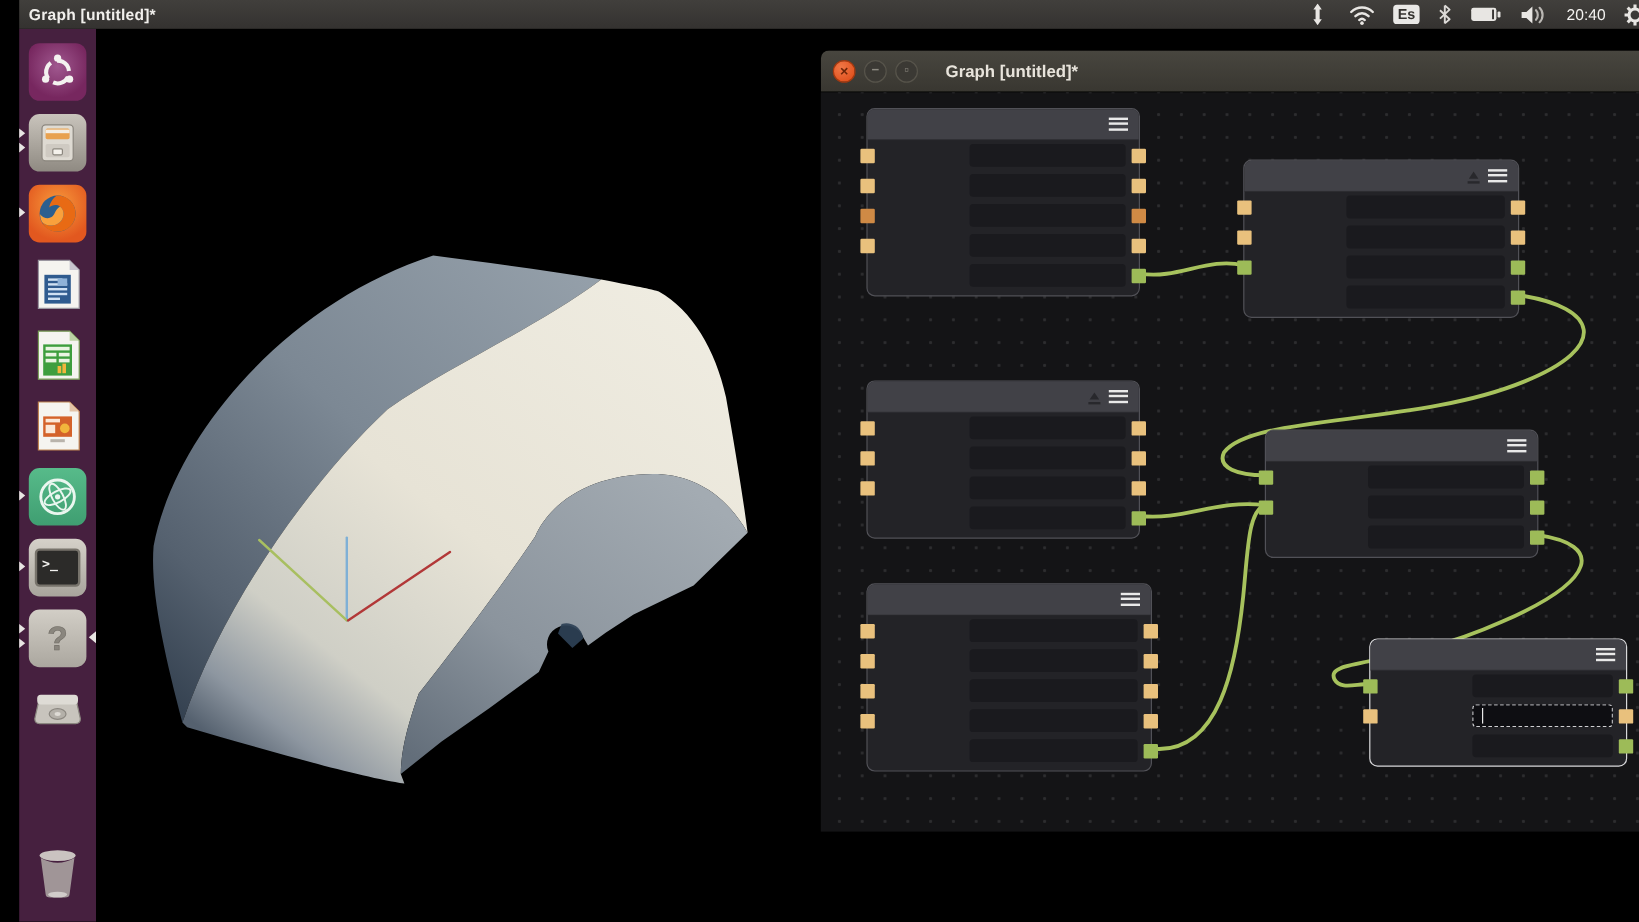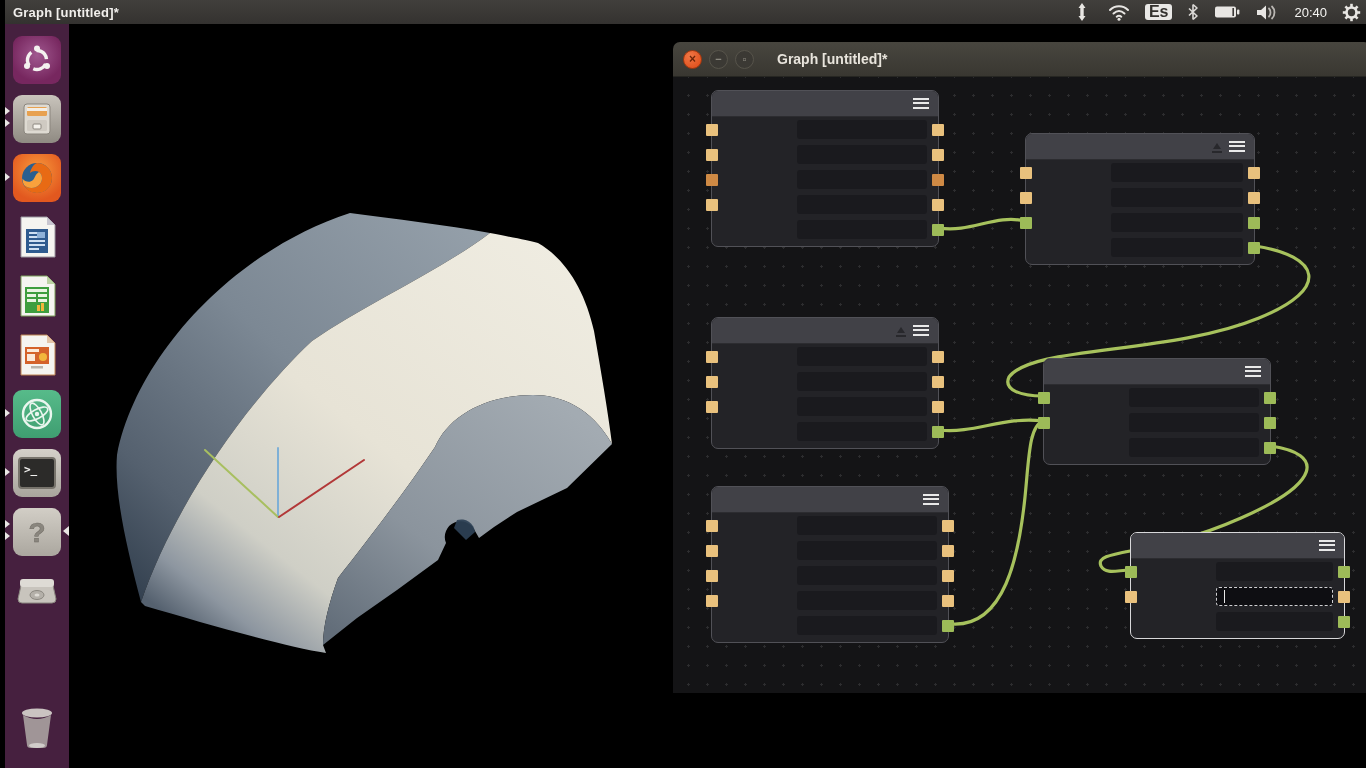--- a/index.html
+++ b/index.html
@@ -1,25 +1,25 @@
 <!DOCTYPE html>
 <html><head>
 <meta charset="utf-8">
 <style>
   html,body{margin:0;padding:0;background:#000;width:1366px;height:768px;overflow:hidden;
     font-family:"Liberation Sans","DejaVu Sans",sans-serif;-webkit-font-smoothing:antialiased;}
-  #stage{position:absolute;left:5px;top:0;width:1238px;height:768px;background:#000;}
+  #stage{position:absolute;left:16px;top:0;width:1238px;height:768px;background:#000;}
 
   
   #top-bar{position:absolute;left:0;top:0;width:1366px;height:24px;background:linear-gradient(#413f3c,#343230);
     color:#f1efec;display:flex;align-items:center;z-index:50;}
   #top-bar .panel-title{font-weight:bold;font-size:13px;margin-left:8px;letter-spacing:.2px;}
   #tray{margin-left:auto;display:flex;align-items:center;gap:15px;padding-right:10px;}
   .tray-item{display:flex;align-items:center;justify-content:center;height:24px;}
-  .kbd-badge{background:#e9e8e6;color:#33312e;font-weight:bold;font-size:16px;border-radius:3px;
+  .kbd-badge{background:#e9e8e6;color:#33312e;font-weight:bold;font-size:12px;border-radius:3px;
     padding:1px 4px;line-height:14px;}
   .clock{font-size:13px;color:#f4f3f1;}
 
   
   #launcher{position:absolute;left:0;top:24px;width:64px;height:744px;background:#46203f;z-index:40;}
   .ltile{position:absolute;left:8px;width:48px;height:48px;border-radius:9px;display:flex;
     align-items:center;justify-content:center;}
   .pip{position:absolute;left:0;width:0;height:0;border-top:4px solid transparent;border-bottom:4px solid transparent;
     border-left:5px solid #e8e6e3;}
   .focus-arrow{position:absolute;right:0;width:0;height:0;border-top:5px solid transparent;border-bottom:5px solid transparent;

